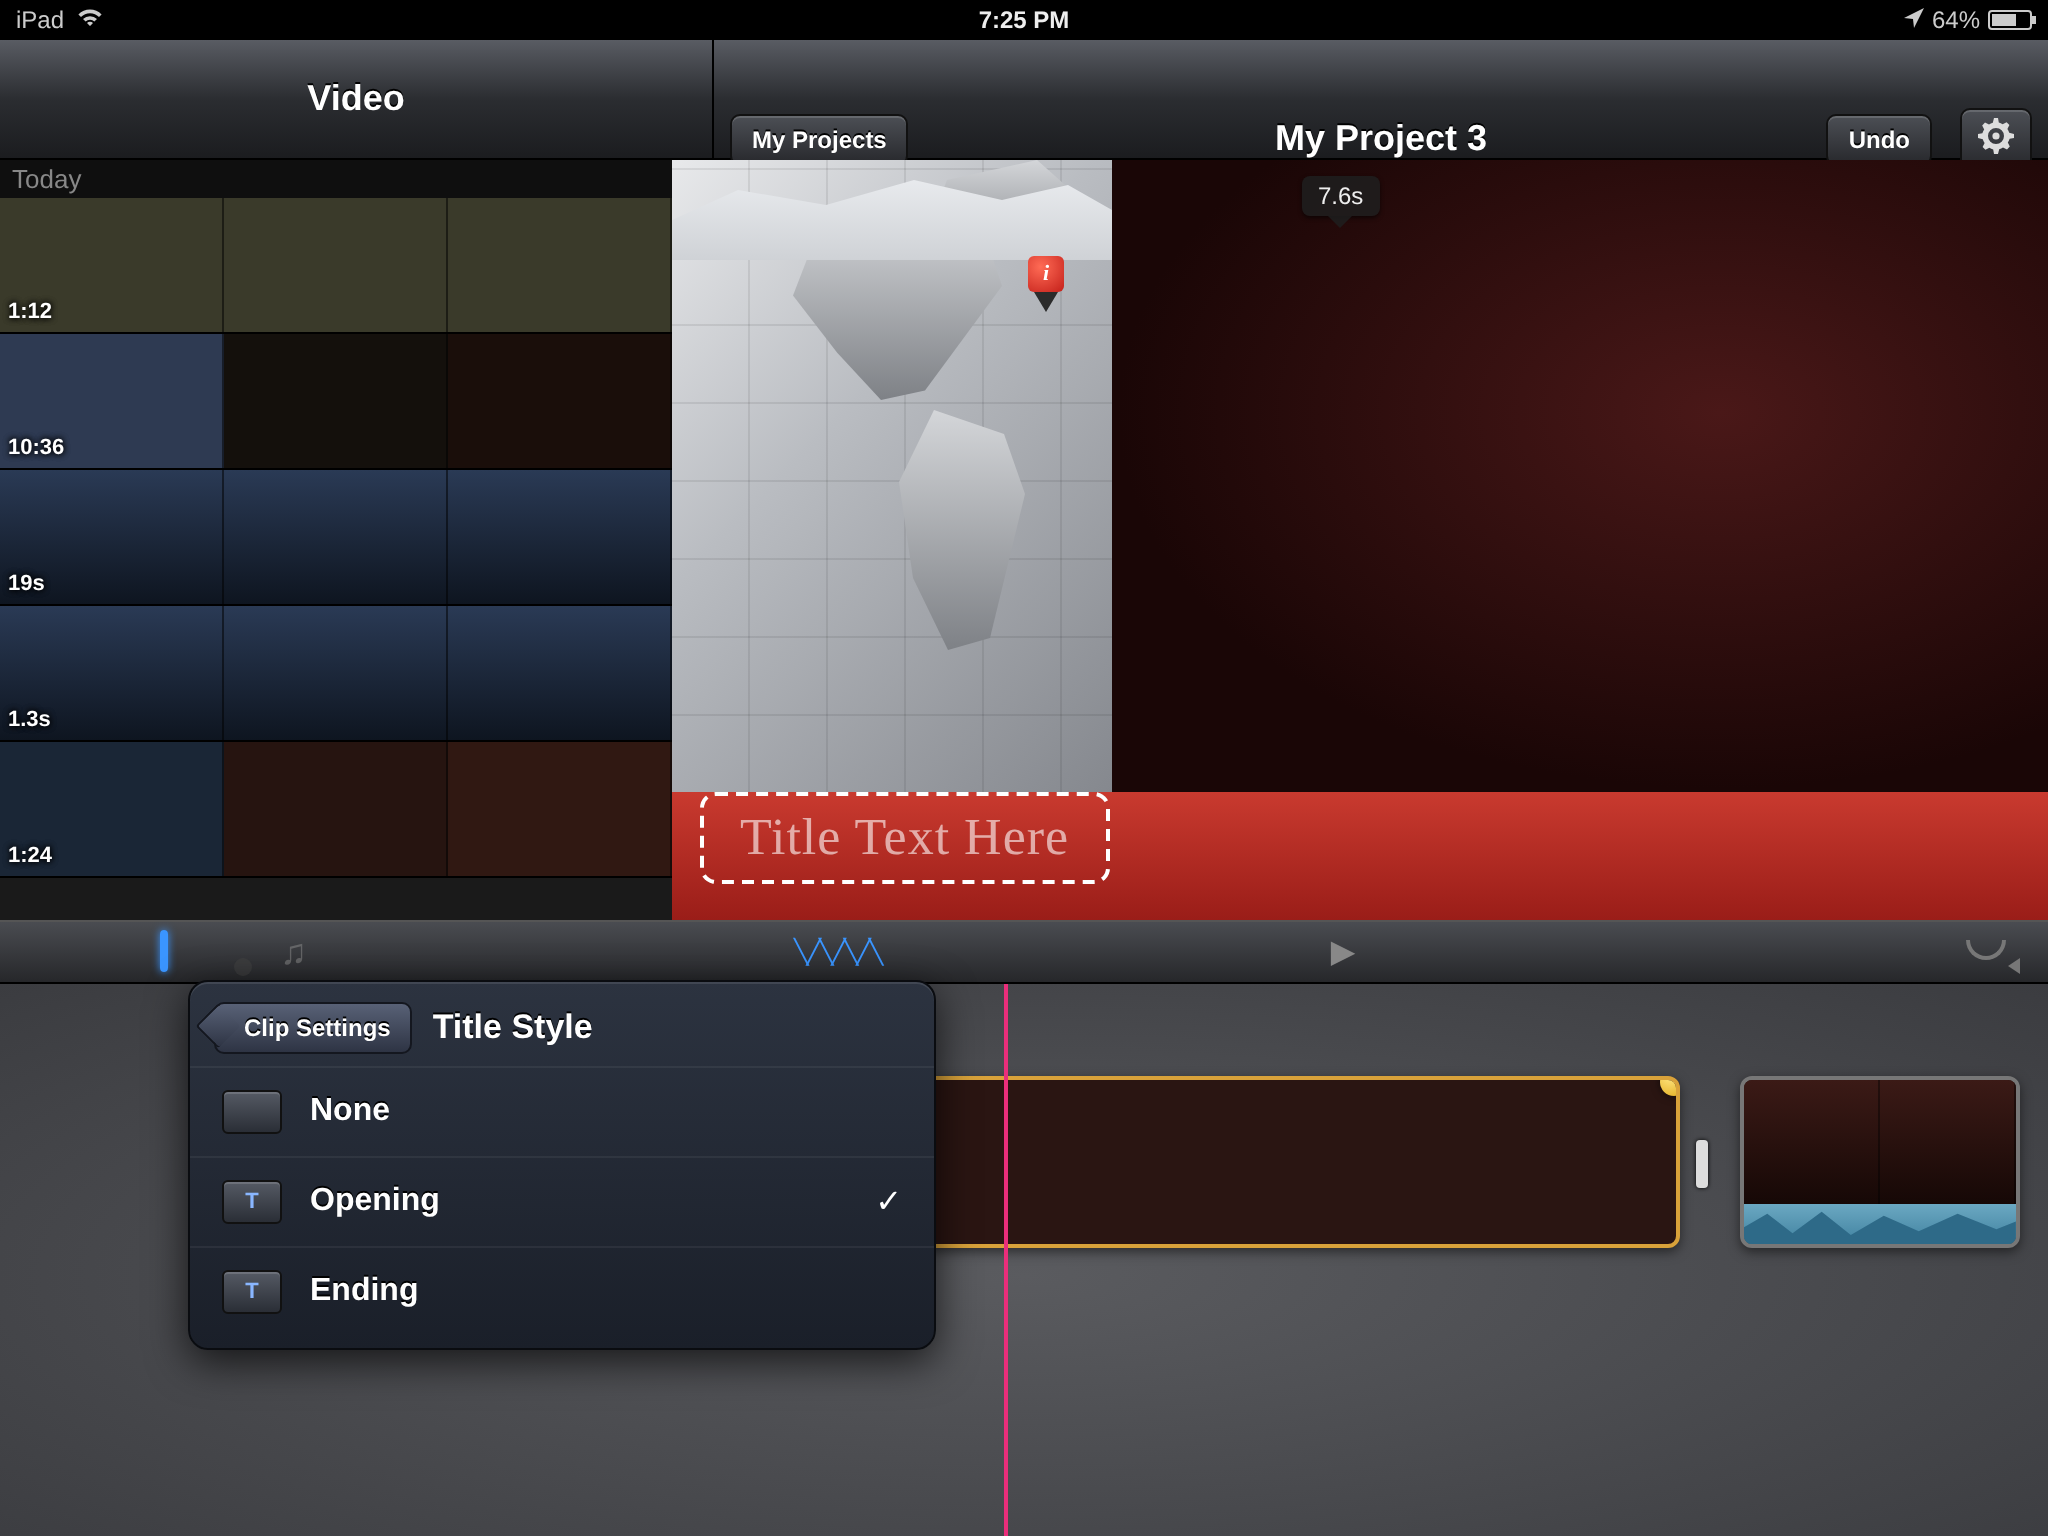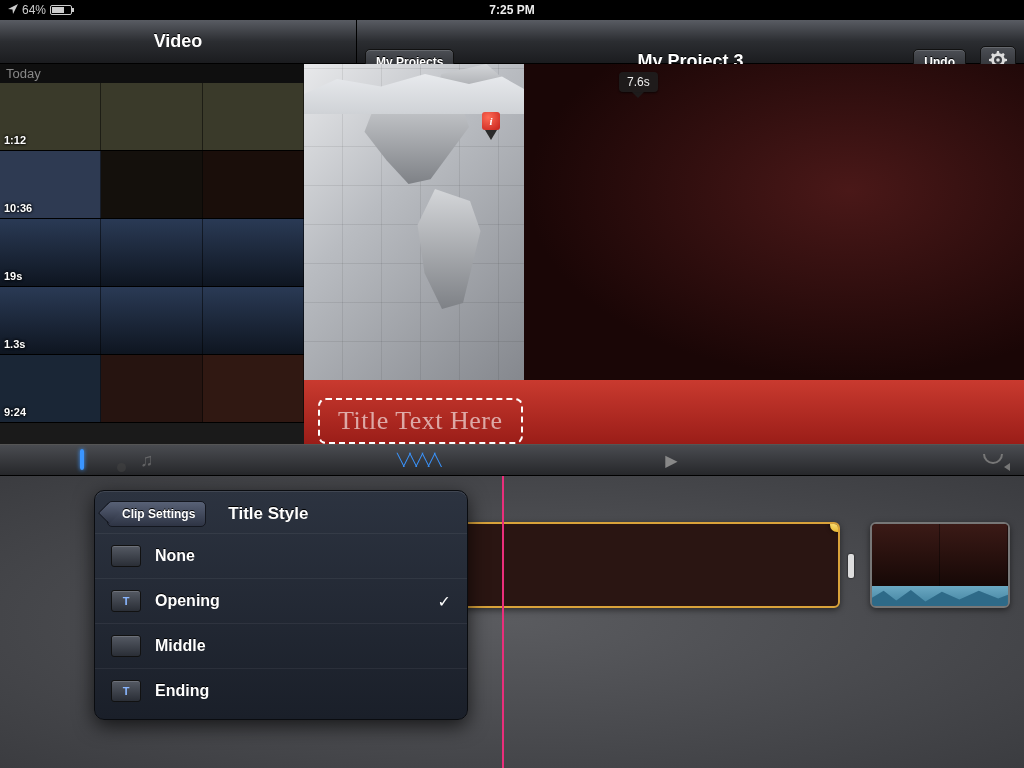--- a/index.html
+++ b/index.html
@@ -7,30 +7,30 @@
 .status-bar { height:20px; background:#000; color:#ccc; font-size:12px; display:flex; align-items:center; padding:0 8px; }
 .status-left { flex:1; display:flex; align-items:center; gap:6px; }
 .status-center { position:absolute; left:50%; transform:translateX(-50%); font-weight:bold; color:#eee; }
 .status-right { display:flex; align-items:center; gap:4px; }
 .wifi { display:inline-block; }
 .battery { width:22px; height:10px; border:1px solid #ccc; border-radius:2px; position:relative; }
 .battery::after { content:''; position:absolute; right:-3px; top:2px; width:2px; height:4px; background:#ccc; }
 .battery-fill { position:absolute; left:1px; top:1px; bottom:1px; width:62%; background:#ccc; }
 .loc-arrow { display:inline-block; }
 
-.header { height:44px; background:linear-gradient(#595c63,#2b2d31 50%,#1b1c1f); display:flex; border-bottom:1px solid #000;justify-content:flex-end; }
+.header { height:60px; background:linear-gradient(#595c63,#2b2d31 50%,#1b1c1f); display:flex; border-bottom:1px solid #000;justify-content:flex-end; }
 .header-left { width:357px; display:flex; align-items:center; justify-content:center; color:#fff; font-size:18px; font-weight:bold; text-shadow:0 -1px 0 #000; border-right:1px solid #000; }
 .header-right { flex:1; display:flex; align-items:center; padding:0 8px; position:relative;margin-top:40px; }
 .pill-btn { background:linear-gradient(#4c4f55,#27282c); border:1px solid #111; color:#fff; font-size:12px; font-weight:bold; padding:5px 10px; border-radius:5px; text-shadow:0 -1px 0 #000; box-shadow:inset 0 1px 0 rgba(255,255,255,0.15); cursor:pointer; }
 .header-title { color:#fff; font-size:18px; font-weight:bold; text-shadow:0 -1px 0 #000; position:absolute; left:50%; transform:translateX(-50%); }
 .header-right-actions { margin-left:auto; display:flex; gap:14px; align-items:center; }
 .gear-btn { background:linear-gradient(#4c4f55,#27282c); border:1px solid #111; padding:4px 8px; border-radius:5px; box-shadow:inset 0 1px 0 rgba(255,255,255,0.15); cursor:pointer; }
 
 .main { height:380px; display:flex; }
-.library { width:304px; background:#1a1a1a; overflow:hidden; position:relative; }
+.library { width:336px; background:#1a1a1a; overflow:hidden; position:relative; }
 .lib-section { color:#888; font-size:13px; padding:2px 6px; background:rgba(0,0,0,0.4); }
 .clip-row { height:68px; display:flex; position:relative; border-bottom:1px solid #000; background:#2b2e22; }
 .clip-row.dark { background:#201510; }
 .clip-frame { flex:1; border-right:1px solid rgba(0,0,0,0.5); background:#3a3a2a; }
 .clip-row.control .clip-frame { background:linear-gradient(#2a3a55,#0e1520); }
 .clip-row.people { background:#382015; }
 .clip-dur { position:absolute; left:4px; bottom:4px; color:#fff; font-size:11px; font-weight:bold; text-shadow:0 0 3px #000,0 0 3px #000; }
 
 .preview { flex:1; position:relative; background:#3a0a0a; display:flex; flex-direction:column; }
 .preview-top { flex:1; display:flex; }
@@ -40,21 +40,21 @@
 .na { left:55px; top:25px; width:110px; height:95px; clip-path:polygon(20% 0,90% 5%,100% 40%,65% 95%,45% 100%,25% 75%,5% 45%); }
 .sa { left:110px; top:125px; width:70px; height:120px; clip-path:polygon(30% 0,80% 10%,95% 35%,70% 95%,40% 100%,15% 70%,5% 30%); }
 .gl { left:130px; top:0; width:75px; height:50px; clip-path:polygon(10% 20%,70% 0,100% 40%,85% 90%,30% 100%,0 60%); }
 .antarctica { left:0; bottom:0; width:220px; height:50px; background:linear-gradient(#eef0f3,#cfd2d6); clip-path:polygon(0 60%,15% 30%,35% 45%,55% 20%,75% 40%,90% 25%,100% 50%,100% 100%,0 100%); }
 .pin { position:absolute; left:178px; top:48px; width:18px; height:28px; }
 .pin-head { width:18px; height:18px; background:radial-gradient(circle at 35% 30%,#ff6b55,#c4201a); border-radius:3px; display:flex; align-items:center; justify-content:center; color:#fff; font-family:Georgia,serif; font-style:italic; font-weight:bold; font-size:11px; }
 .pin-point { width:0; height:0; border-left:6px solid transparent; border-right:6px solid transparent; border-top:10px solid #2b2b2b; margin:0 auto; }
 .video-area { flex:1; background:radial-gradient(ellipse at 65% 40%,#4a1818,#1a0606 70%); position:relative;padding-left:20px; }
 .playhead-badge { position:absolute; left:95px; top:8px; background:rgba(30,30,30,0.85); color:#eee; font-size:12px; padding:3px 8px; border-radius:4px; box-shadow:0 1px 2px rgba(0,0,0,0.6); }
 .playhead-badge::after { content:''; position:absolute; left:50%; transform:translateX(-50%); bottom:-6px; border-left:6px solid transparent; border-right:6px solid transparent; border-top:6px solid rgba(30,30,30,0.85); }
-.title-band { height:64px; background:linear-gradient(#c93a2f,#9a1d18); position:relative; display:flex; align-items:flex-end; padding-left:14px; }
+.title-band { height:64px; background:linear-gradient(#c93a2f,#9a1d18); position:relative; display:flex; align-items:flex-start; padding-left:14px; }
 .title-box { border:2px dashed #fff; border-radius:8px; padding:6px 18px; }
 .title-text { color:rgba(255,255,255,0.6); font-size:26px; font-family:Georgia,serif; letter-spacing:0.5px; }
 
 .mid-toolbar { height:32px; background:linear-gradient(#4a4c51,#26272a); display:flex; align-items:center; border-top:1px solid #555; border-bottom:1px solid #000; }
 .mid-left { width:357px; display:flex; align-items:center; justify-content:flex-start; padding-left:80px; gap:28px; }
 .mid-left .tb-icn { opacity:0.55; cursor:pointer; }
 .mid-left .tb-icn.active { opacity:1; }
 .vid-icn { width:20px; height:14px; border:2px solid #3a95ff; border-radius:2px; box-shadow:0 0 4px #3a95ff; }
 .cam-icn { width:20px; height:15px; background:#777; border-radius:3px; position:relative; }
 .cam-icn::before { content:''; position:absolute; left:5px; top:3px; width:9px; height:9px; border-radius:50%; background:#444; }
@@ -75,34 +75,42 @@
 .tl-clip.next { left:870px; width:140px; border-color:#777; }
 .tl-frames { height:62px; display:flex; }
 .tl-frame { flex:1; background:linear-gradient(#3b1a16,#160806); border-right:1px solid rgba(0,0,0,0.4); }
 .tl-audio { height:22px; background:linear-gradient(#6ba8c2,#3c7e9c); position:relative; overflow:hidden; }
 .tl-wave { position:absolute; inset:0; }
 .clip-handle { position:absolute; right:-6px; top:-6px; width:14px; height:14px; border-radius:50%; background:radial-gradient(circle at 35% 30%,#ffe680,#e0a818); box-shadow:0 0 4px rgba(0,0,0,0.6); }
 .trans-marker { position:absolute; left:848px; top:78px; width:6px; height:24px; background:#ddd; border-radius:2px; box-shadow:0 0 2px #000; }
 .trans-chevron { position:absolute; left:420px; top:75px; width:0; height:0; border-top:14px solid transparent; border-bottom:14px solid transparent; border-left:18px solid #caa038; filter:drop-shadow(0 1px 2px rgba(0,0,0,0.6)); z-index:2; }
 
 .popover { position:absolute; left:94px; top:490px; width:374px; background:linear-gradient(#2c3340,#1a1f29); border:1px solid #0a0c10; border-radius:10px; box-shadow:0 6px 20px rgba(0,0,0,0.7),inset 0 1px 0 rgba(255,255,255,0.1); z-index:10; color:#fff; padding-bottom:6px; }
-.pop-header { display:flex; align-items:center; gap:22px; padding:10px 12px 6px; }
+.pop-header { display:flex; align-items:center; gap:10px; padding:10px 12px 6px; }
 .back-btn { background:linear-gradient(#586176,#2e3444); border:1px solid #14171f; color:#fff; font-size:12px; font-weight:bold; padding:5px 10px 5px 14px; border-radius:5px; position:relative; text-shadow:0 -1px 0 #000; cursor:pointer; }
 .back-btn::before { content:''; position:absolute; left:-7px; top:3px; width:15px; height:15px; background:linear-gradient(135deg,#586176,#2e3444); border-left:1px solid #14171f; border-bottom:1px solid #14171f; transform:rotate(45deg); border-radius:2px; }
 .pop-title { font-size:17px; font-weight:bold; text-shadow:0 -1px 0 #000; }
 .pop-item { display:flex; align-items:center; gap:14px; padding:11px 16px; border-top:1px solid rgba(255,255,255,0.06); cursor:pointer; }
 .style-thumb { width:30px; height:22px; background:linear-gradient(#555a64,#2a2e36); border:1px solid #111; border-radius:3px; display:flex; align-items:center; justify-content:center; font-size:11px; font-weight:bold; color:#89b6ff; box-shadow:inset 0 1px 0 rgba(255,255,255,0.15); }
 .style-thumb.none { color:transparent; }
 .pop-label { font-size:16px; font-weight:bold; flex:1; text-shadow:0 -1px 0 #000; }
 .check { font-size:16px; }
 </style>
 </head>
 <body>
 
 <div class="status-bar">
+  <div class="status-left">
+    <span>iPad</span>
+    <span class="wifi">
+      <svg width="14" height="10" viewBox="0 0 14 10">
+          <path d="M7 9 L8.5 7.5 A2 2 0 0 0 5.5 7.5 Z M3.5 5.5 A5 5 0 0 1 10.5 5.5 L9.2 6.8 A3.2 3.2 0 0 0 4.8 6.8 Z M1.2 3.2 A8 8 0 0 1 12.8 3.2 L11.5 4.5 A6.2 6.2 0 0 0 2.5 4.5 Z" fill="#ccc"></path>
+        </svg>
+    </span>
+  </div>
   <div class="status-center">7:25 PM</div>
   <div class="status-right">
     <span class="loc-arrow">
       <svg width="10" height="10" viewBox="0 0 10 10">
           <path d="M0 5 L10 0 L5 10 L4.5 5.5 Z" fill="#ccc"></path>
         </svg>
     </span>
     <span>64%</span>
     <span class="battery">
         <span class="battery-fill"></span>
@@ -152,21 +160,21 @@
     <div class="clip-row control">
       <div class="clip-frame"></div>
         <div class="clip-frame"></div>
         <div class="clip-frame"></div>
       <div class="clip-dur">1.3s</div>
     </div>
     <div class="clip-row dark">
       <div class="clip-frame" style="background:#1a2636"></div>
         <div class="clip-frame" style="background:#261410"></div>
         <div class="clip-frame" style="background:#301812"></div>
-      <div class="clip-dur">9:24</div>
+      <div class="clip-dur">1:24</div>
     </div>
   </div>
 
   <div class="preview">
     <div class="preview-top">
       <div class="globe-panel">
         <div class="globe-grid"></div>
         <div class="continent gl"></div>
         <div class="continent na"></div>
         <div class="continent sa"></div>
@@ -244,20 +252,16 @@
   <div class="pop-item">
     <span class="style-thumb none"></span>
     <span class="pop-label">None</span>
   </div>
   <div class="pop-item">
     <span class="style-thumb">T</span>
     <span class="pop-label">Opening</span>
     <span class="check">✓</span>
   </div>
   <div class="pop-item">
-    <span class="style-thumb none"></span>
-    <span class="pop-label">Middle</span>
-  </div>
-  <div class="pop-item">
     <span class="style-thumb">T</span>
     <span class="pop-label">Ending</span>
   </div>
 </div>
 
 </body></html>

